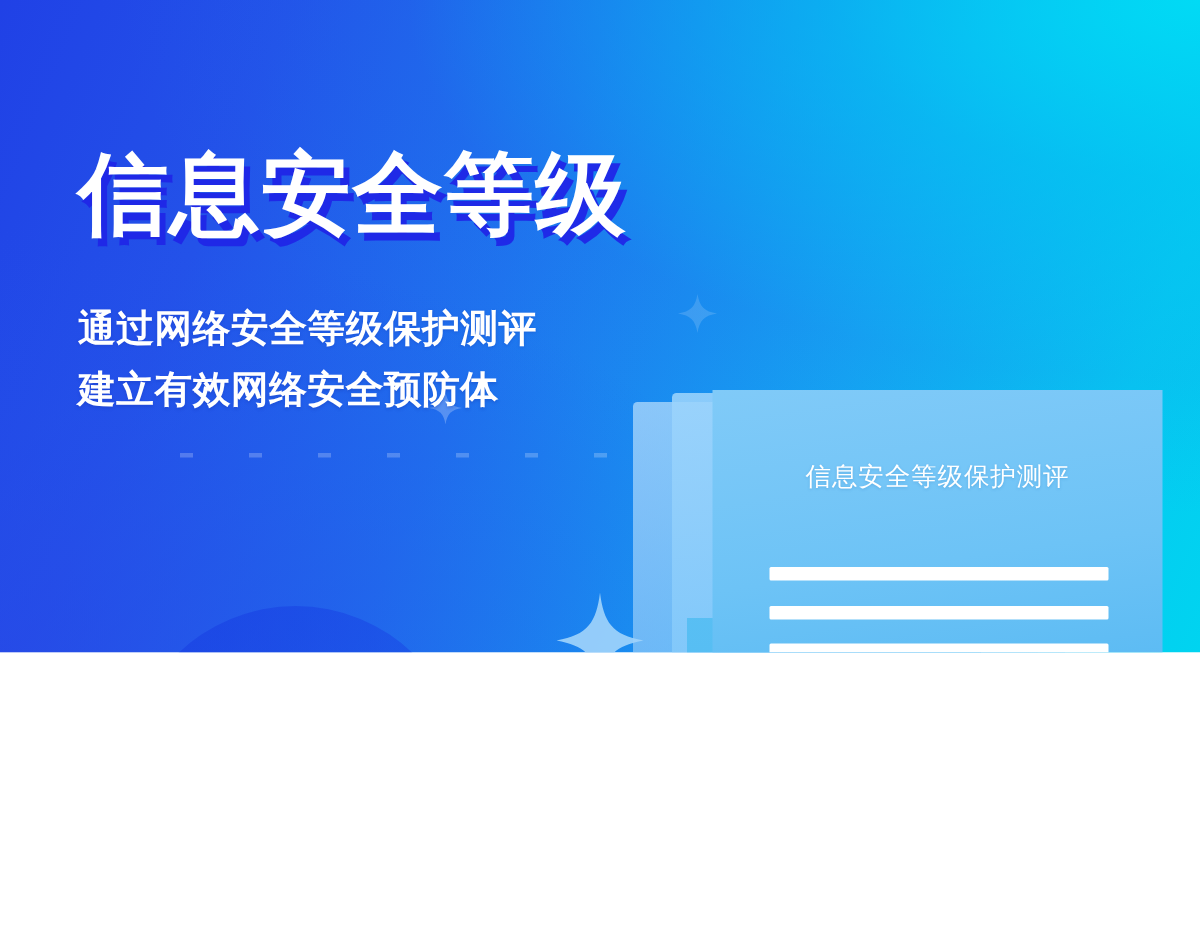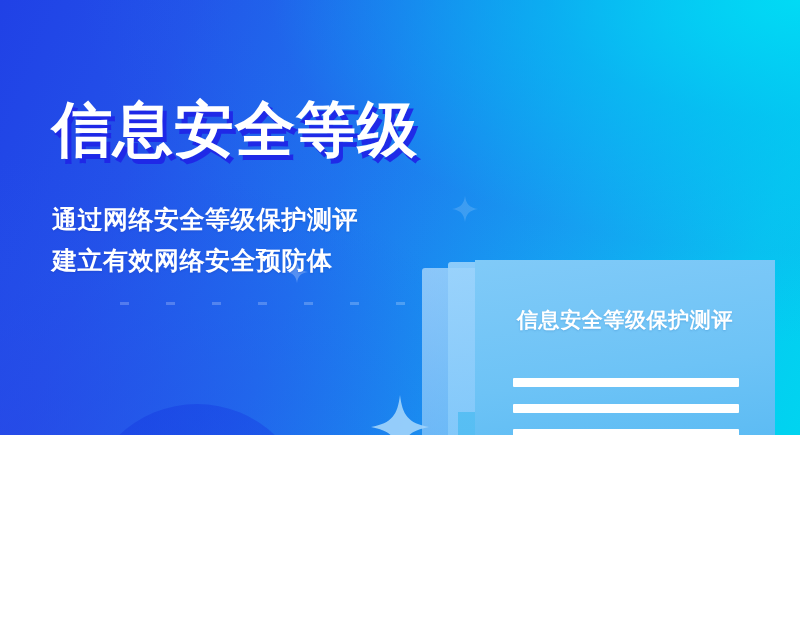--- a/index.html
+++ b/index.html
@@ -198,22 +198,22 @@
                 #53b7f2 76%,
                 #47b2f1 100%);
   }
 
   .cert-title {
     position: absolute;
     left: 0;
     right: 0;
     top: 46px;
     text-align: center;
-    font-size: 21px;
-    font-weight: bold;
+    font-size: 17px;
+    font-weight: normal;
     letter-spacing: 0.6px;
     color: #ffffff;
     text-shadow: 0 1px 2px rgba(40, 120, 190, 0.30);
   }
 
   .cert-lines {
     position: absolute;
     left: 38px;
     top: 118px;
     width: 226px;

